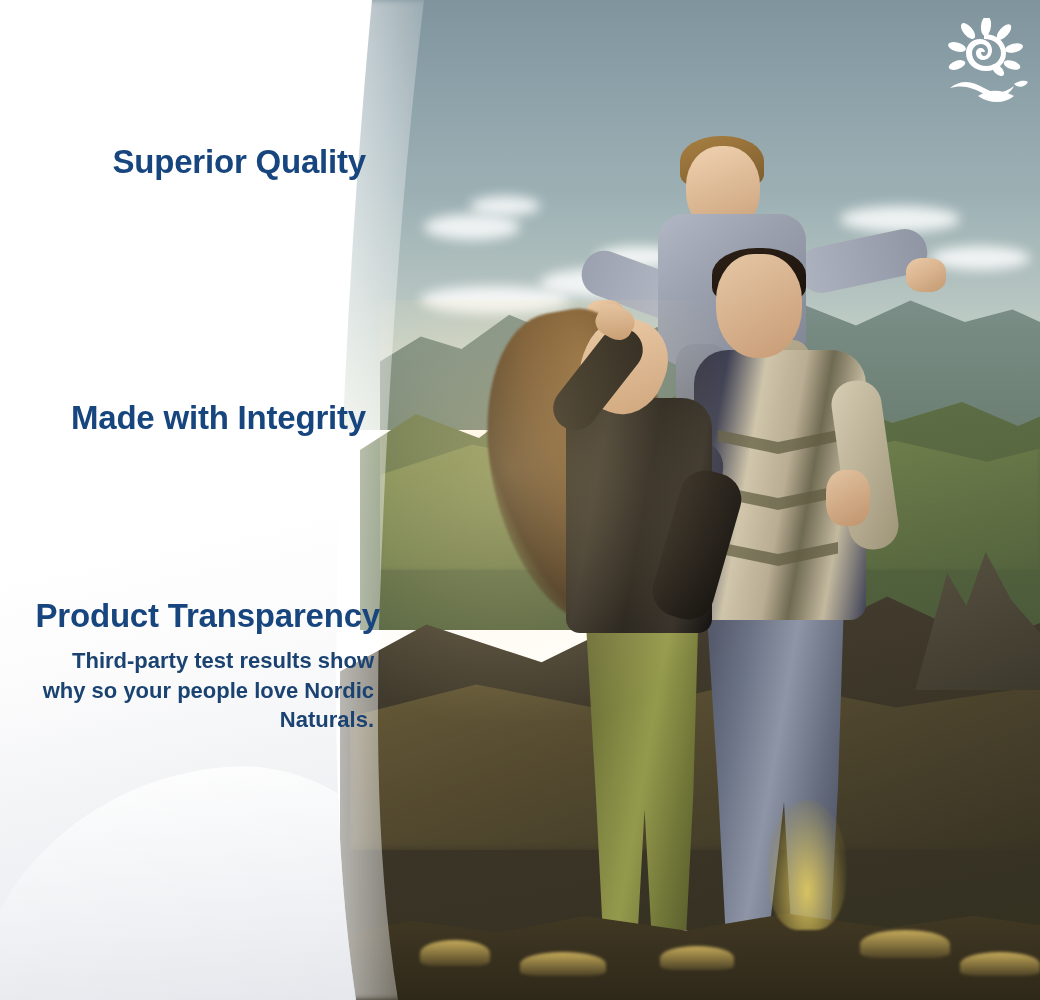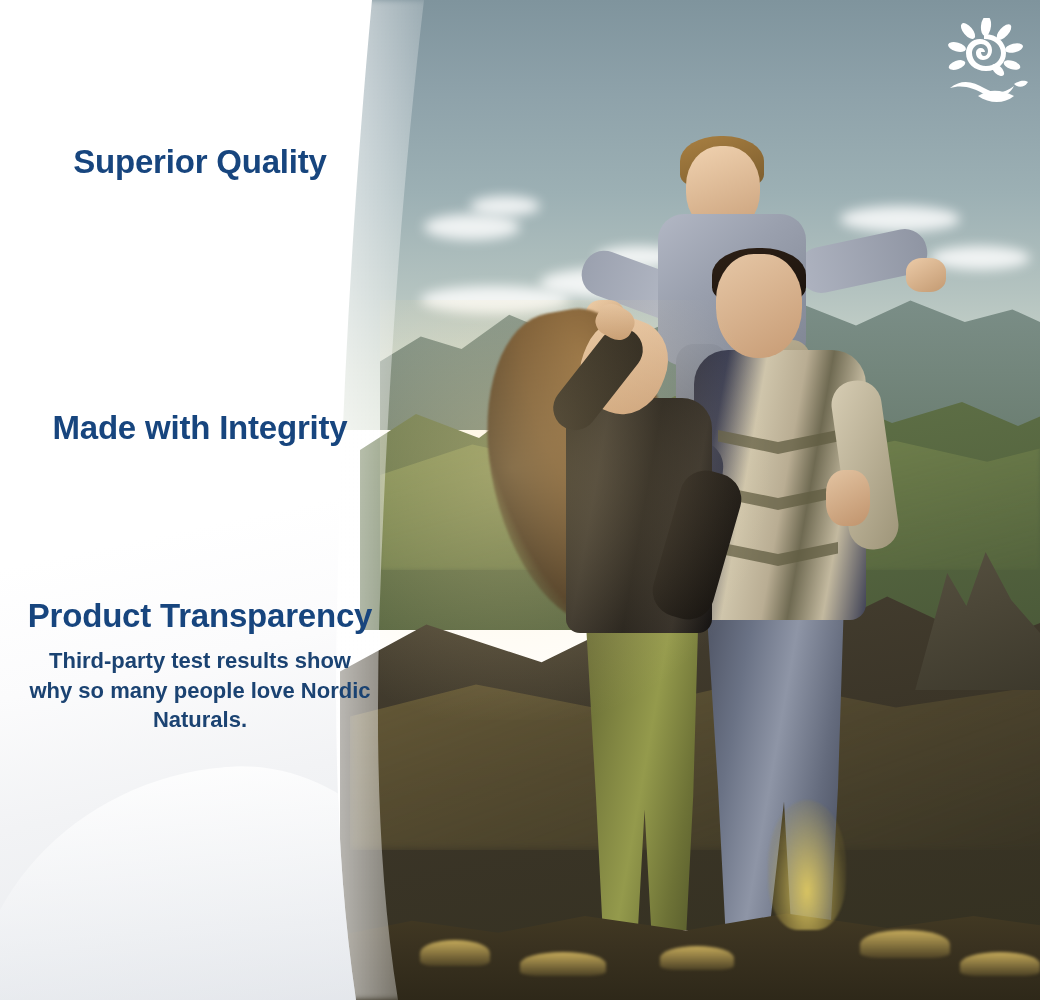--- a/index.html
+++ b/index.html
@@ -297,23 +297,23 @@
     clip-path: path("M0,0 L440,0 L440,260 L0,260 Z");
     opacity: .9;
   }
 
   
   #copy {
     position: absolute;
     left: 0; top: 0;
     width: 400px; height: 1000px;
   }
-  .block { position: absolute; width: 400px; text-align: center; }
+  .block { position: absolute; width: 400px; text-align: right; }
   .block.b1 { top: 142px; }
-  .block.b2 { top: 408px; }
+  .block.b2 { top: 398px; }
   .block.b3 { top: 596px; }
 
   .block h2 {
     margin: 0;
     color: #17457e;
     font-weight: 700;
     font-size: 33px;
     line-height: 1.22;
     letter-spacing: -0.2px;
     padding: 0 34px;
@@ -413,21 +413,21 @@
     <div class="block b1">
       <h2>Superior Quality</h2>
     </div>
 
     <div class="block b2">
       <h2>Made with Integrity</h2>
     </div>
 
     <div class="block b3">
       <h2>Product Transparency</h2>
-      <p>Third-party test results show why so many people love Nordic Naturals.</p>
+      <p>Third-party test results show why so your people love Nordic Naturals.</p>
     </div>
 
   </div>
 
   <div id="logo">
     <svg viewBox="0 0 82 86" width="82" height="86" aria-hidden="true">
       <g fill="#ffffff">
 
         <ellipse cx="38" cy="8" rx="5" ry="10" transform="rotate(6 38 8)"></ellipse>
         <ellipse cx="56" cy="14" rx="4.6" ry="9.6" transform="rotate(42 56 14)"></ellipse>

